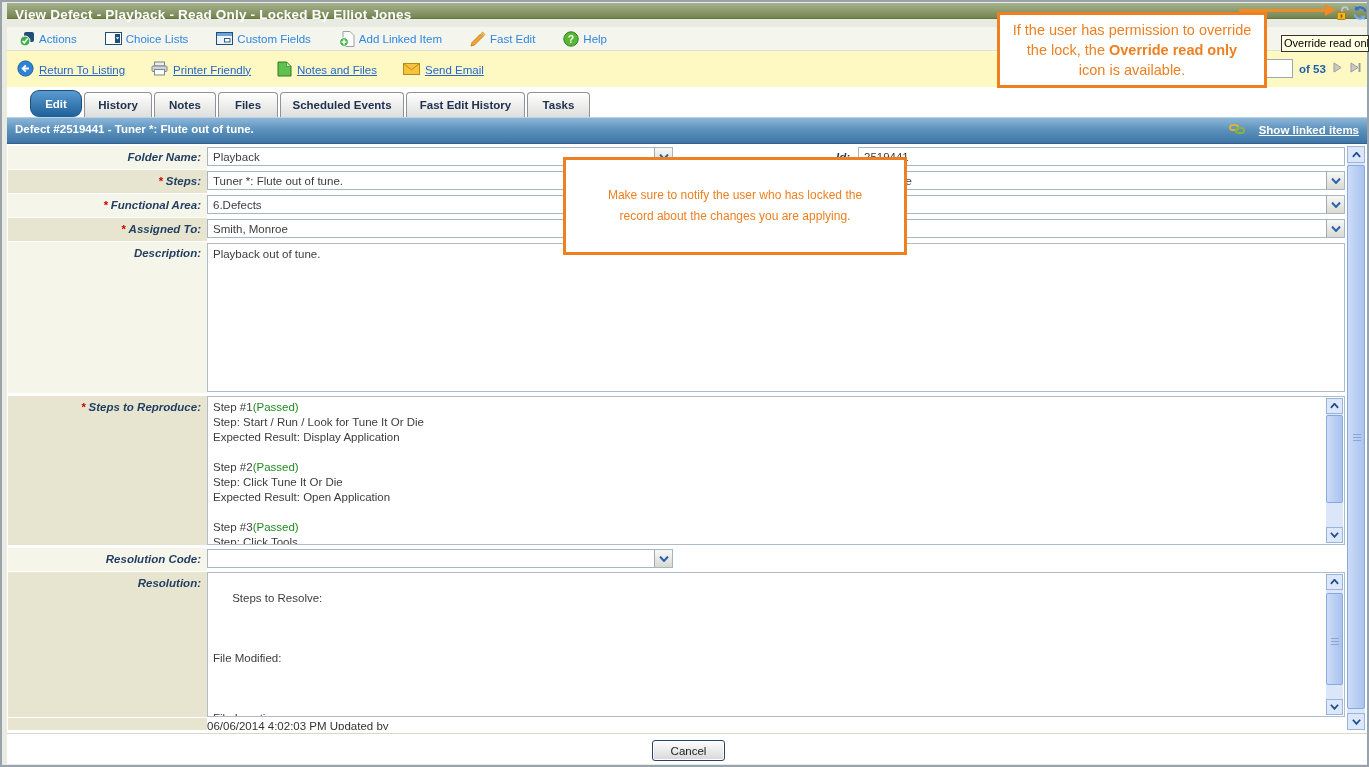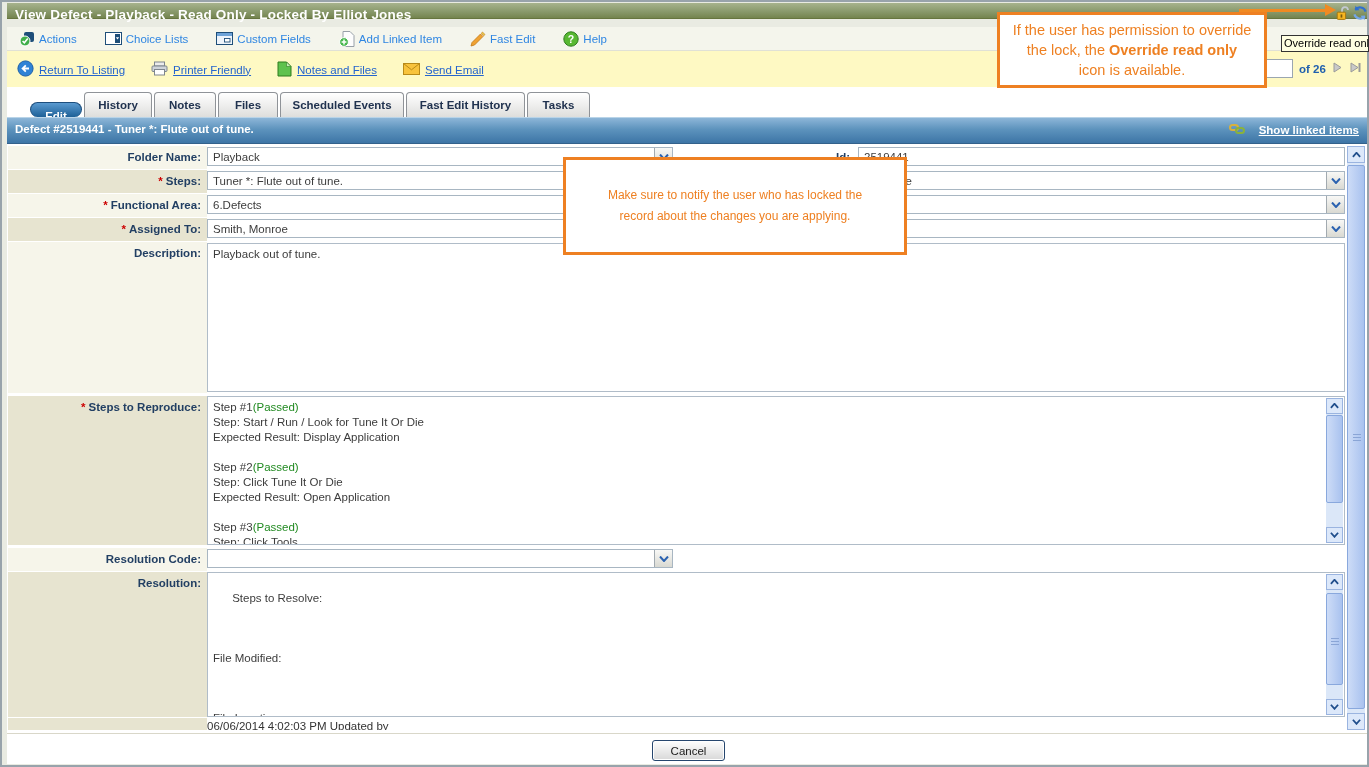--- a/index.html
+++ b/index.html
@@ -37,39 +37,39 @@
   .tabsrow{position:absolute;left:7px;top:87px;width:1360px;height:30px;background:#fff;}
   .tabs{position:absolute;left:23px;bottom:0;display:flex;gap:2px;align-items:flex-end;}
   .tab{
     height:25px;line-height:25px;text-align:center;
     background:linear-gradient(#ffffff,#dededc);
     border:1px solid #8f9398;border-bottom:none;border-radius:4px 4px 0 0;
     color:#20324f;font-weight:600;box-sizing:border-box;cursor:pointer;
   }
   .tab.active{
     background:linear-gradient(#5a9ad0,#1d6097);
-    border-color:#1d4f7e;color:#fff;height:15px;line-height:27px;border-radius:9px;
+    border-color:#1d4f7e;color:#fff;height:27px;line-height:27px;border-radius:9px;
   }
   
   .recordbar{
     position:absolute;left:7px;top:117px;width:1360px;height:27px;
     background:linear-gradient(#8db6d8,#5d93bd 45%,#3d75a6);
     border-top:1px solid #b9d4e8;border-bottom:1px solid #33618b;box-sizing:border-box;
     color:#fff;font-weight:bold;
   }
   .recordbar .rb-title{position:absolute;left:8px;top:5px;}
   .rb-right{position:absolute;right:8px;top:4px;display:flex;align-items:center;gap:14px;cursor:pointer;}
   .rb-right .txt{text-decoration:underline;color:#fff;}
   
   .formarea{position:absolute;left:7px;top:144px;width:1360px;height:589px;background:#fff;overflow:hidden;}
   .frow{position:relative;width:100%;box-sizing:border-box;}
   .flabel{
     position:absolute;left:1px;top:0;bottom:0;width:199px;box-sizing:border-box;
     text-align:right;color:#223f63;font-weight:bold;
-    padding:5px 6px 0 0;border-bottom:1px solid #fff;
+    padding:5px 6px 0 0;border-bottom:1px solid #fff;font-style:italic;
   }
   .beige{background:#e7e4d0;}
   .lite{background:#f6f5ea;}
   .req{color:#c00;font-weight:bold;margin-right:3px;}
   .fval{position:absolute;left:200px;top:1px;height:19px;box-sizing:border-box;
     border:1px solid #a8b6c2;background:#fff;color:#3c3c3c;
     padding:3px 0 4px 5px;white-space:nowrap;overflow:hidden;}
   .combo .chev{
     position:absolute;right:0;top:0;bottom:0;width:17px;
     background:linear-gradient(#f8f8f6,#d9d9d2);border-left:1px solid #a2aab0;
@@ -237,21 +237,21 @@
     <a class="lnk">
       <span><svg width="17" height="12" viewBox="0 0 17 12">
             <rect x="0.5" y="0.5" width="16" height="11" fill="#f8c33c" stroke="#b88a18"></rect>
             <path d="M0.5 0.5 L8.5 6.8 L16.5 0.5" fill="none" stroke="#b88a18"></path>
           </svg></span>
       <span class="txt">Send Email</span>
     </a>
   </div>
   <div class="pager">
     <input value="" style="">
-    <span class="of">of 26</span>
+    <span class="of">of 53</span>
     <span><svg width="11" height="11" viewBox="0 0 11 11">
           <path d="M2 1 l7 4.5 -7 4.5z" fill="#c9c9c9" stroke="#9a9a9a"></path>
         </svg></span>
     <span><svg width="13" height="11" viewBox="0 0 13 11">
           <path d="M2 1 l7 4.5 -7 4.5z" fill="#c9c9c9" stroke="#9a9a9a"></path>
           <rect x="9.5" y="1" width="2" height="9" fill="#9a9a9a"></rect>
         </svg></span>
   </div>
 </div>
 

